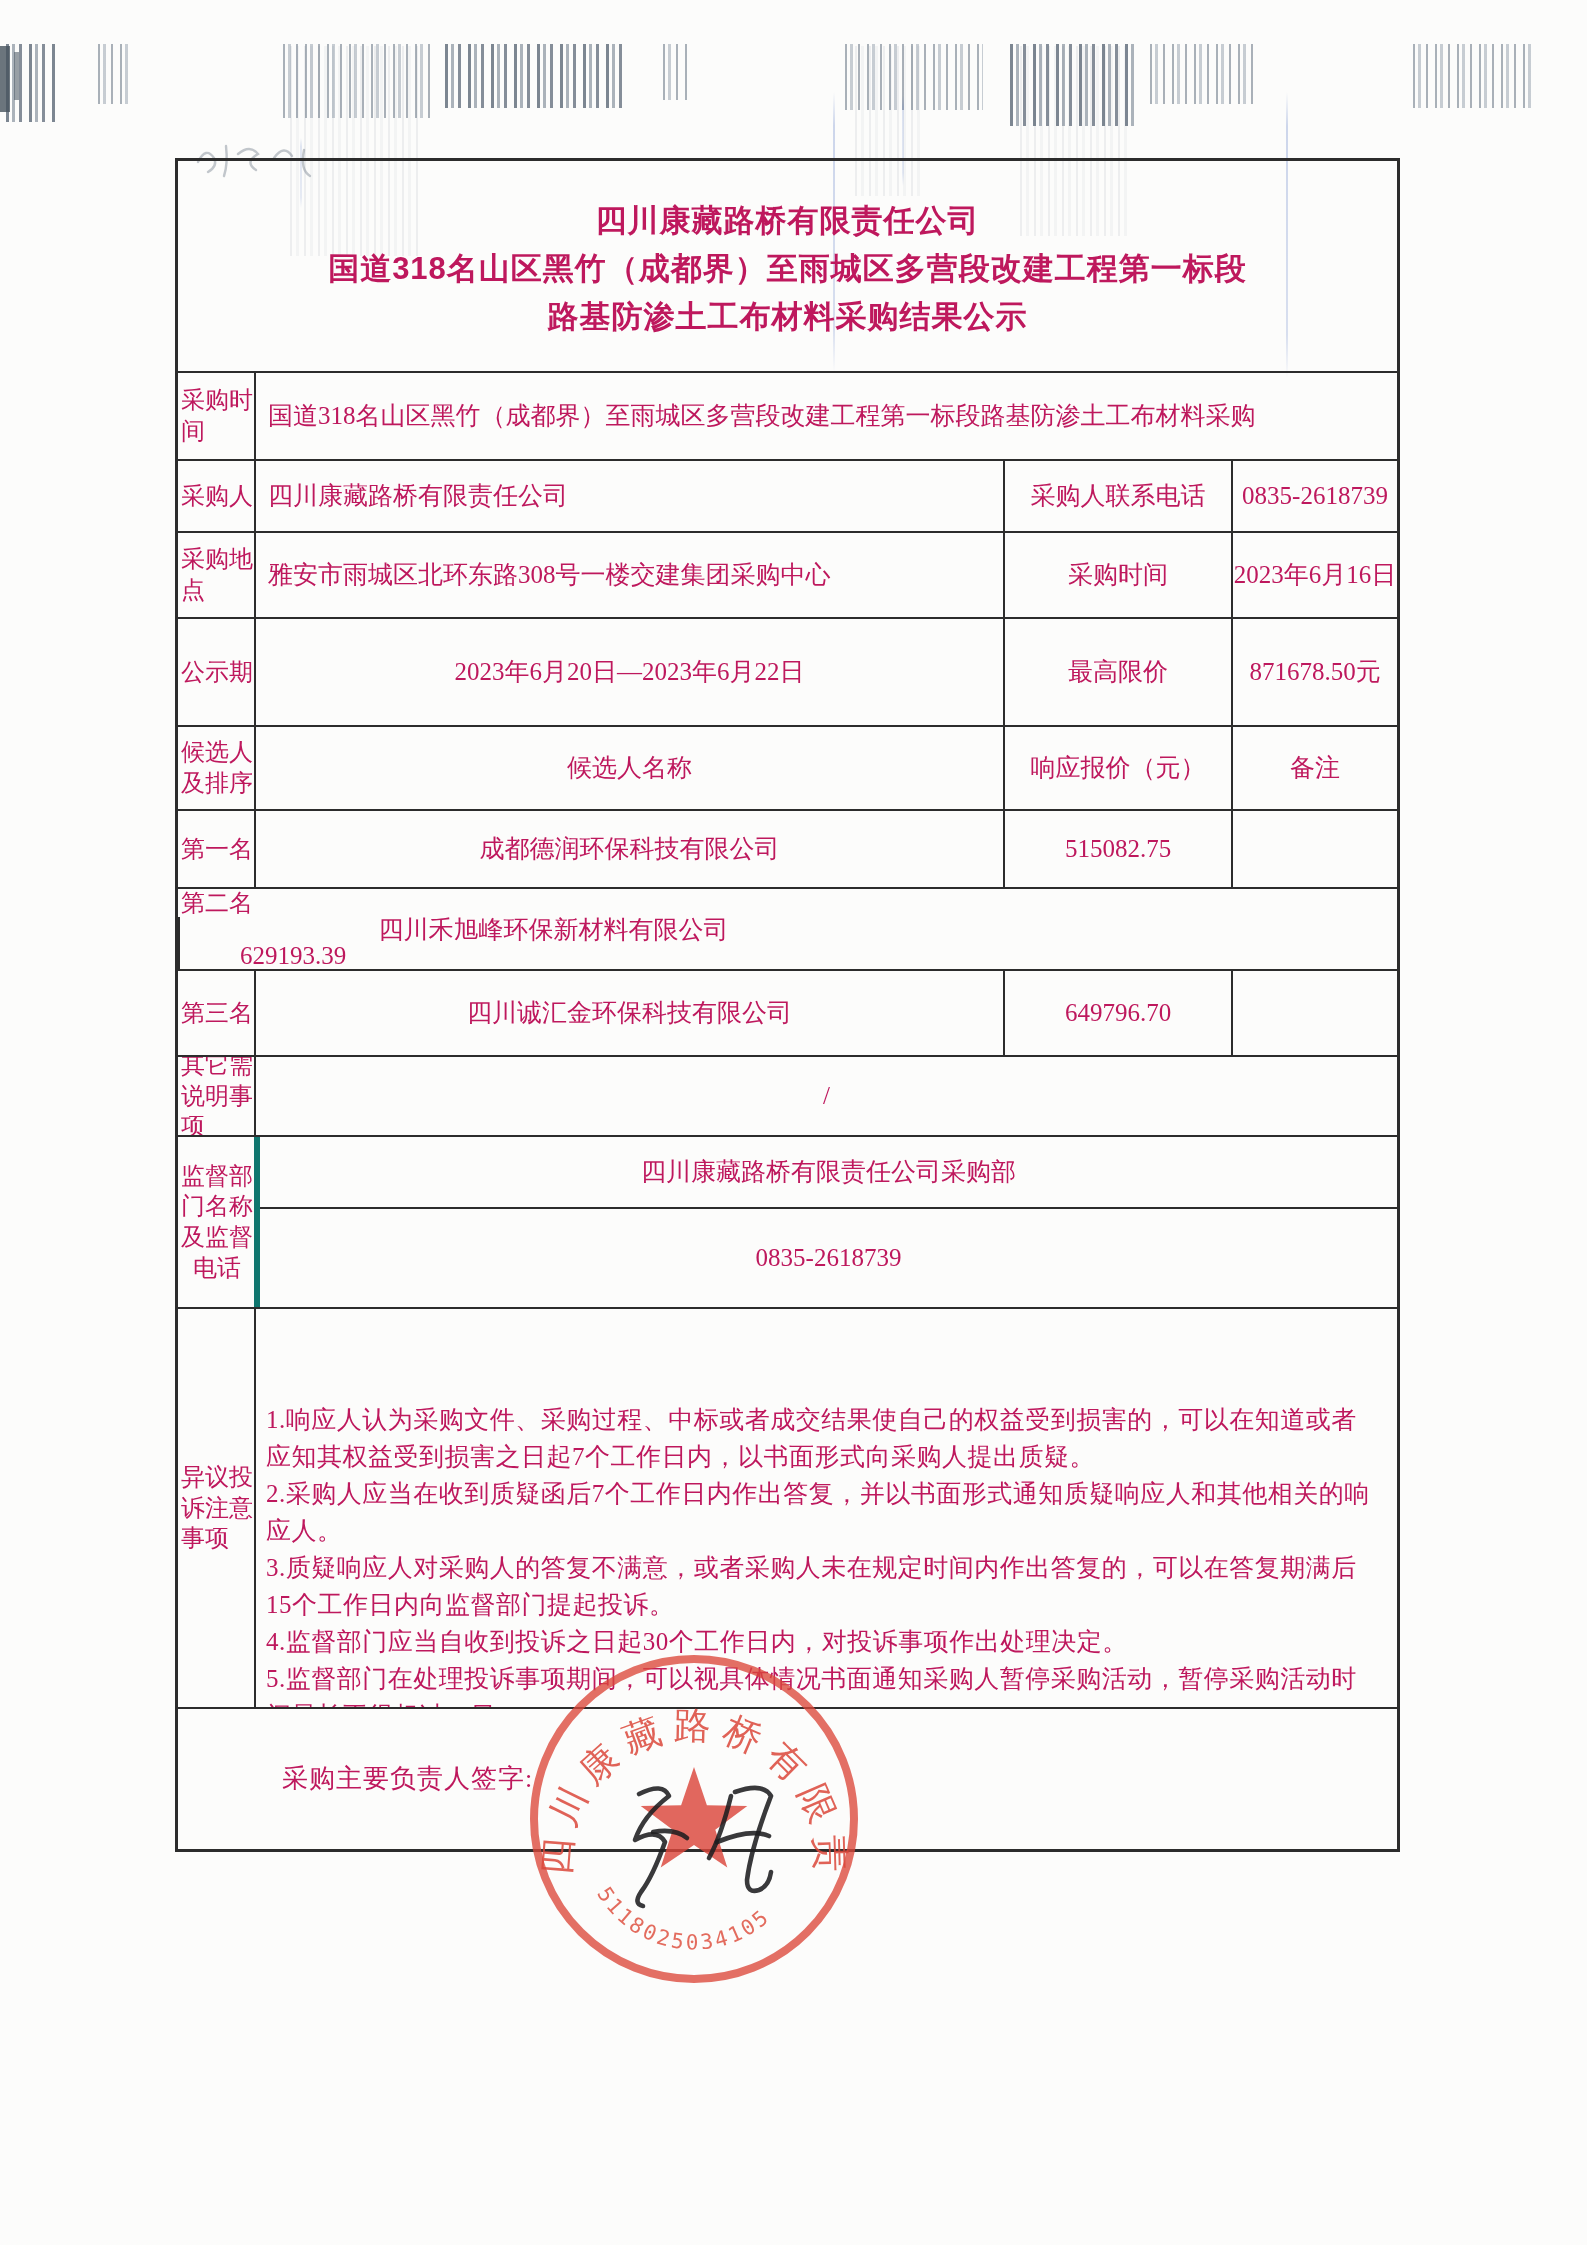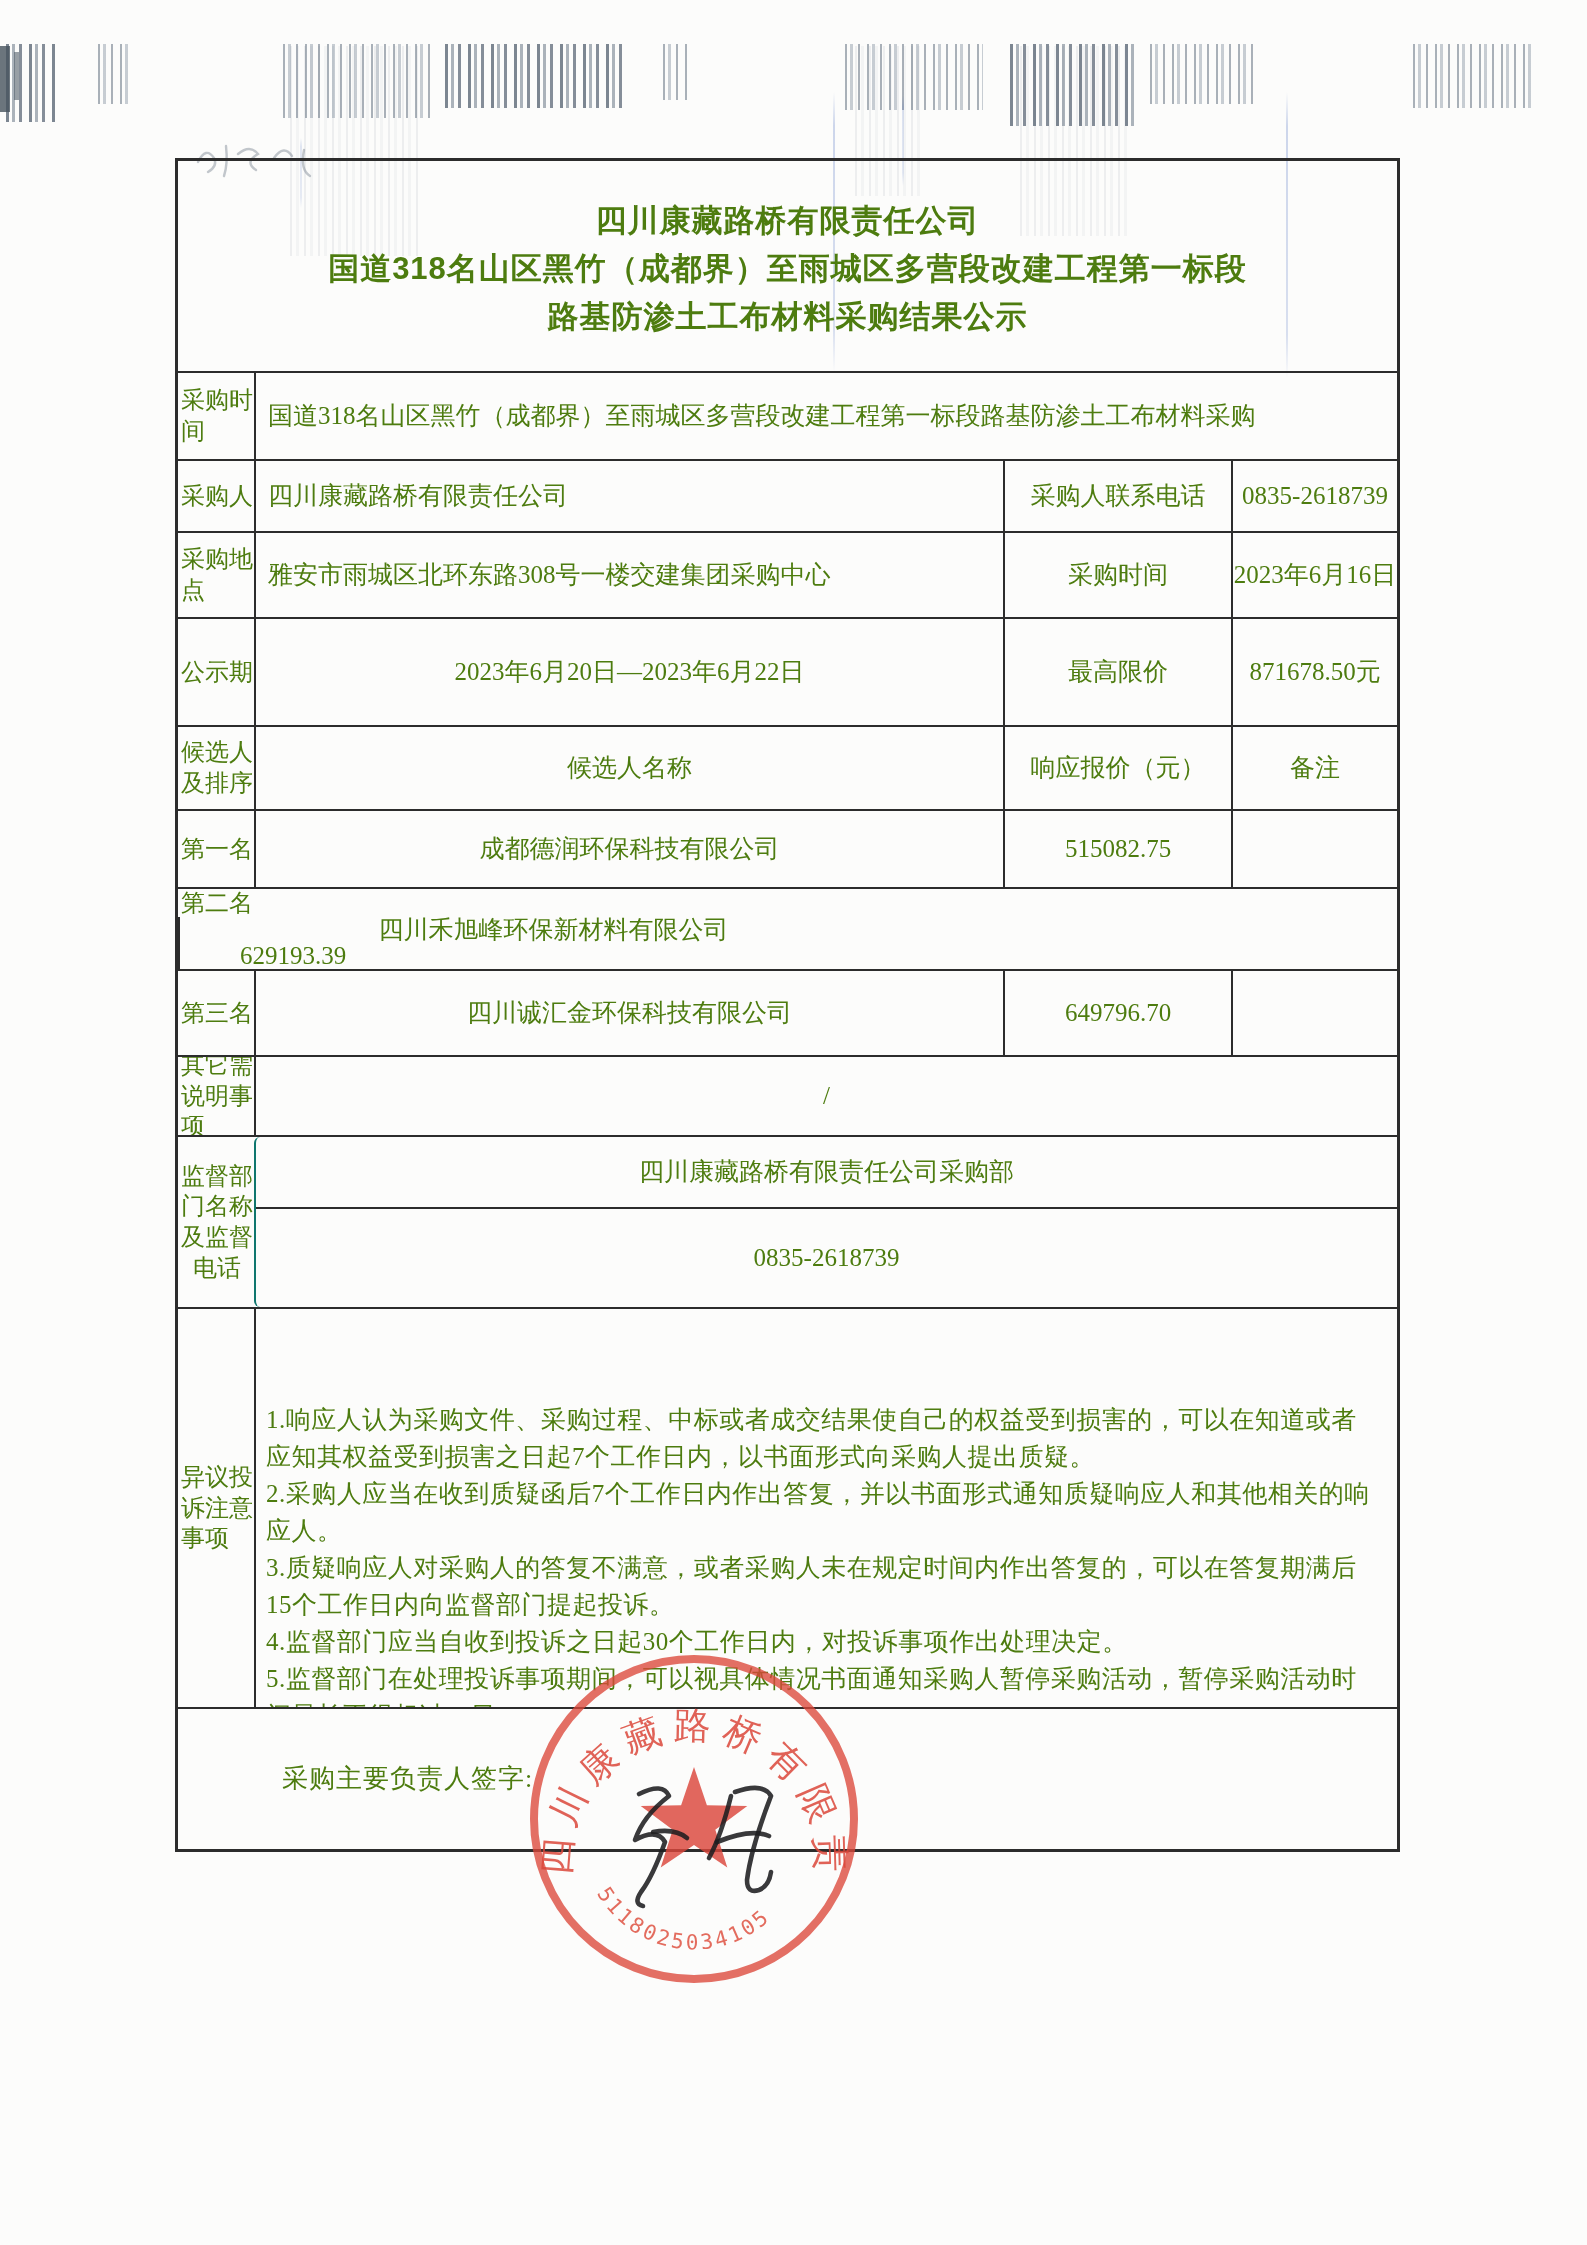--- a/index.html
+++ b/index.html
@@ -1,20 +1,20 @@
 <!DOCTYPE html>
 <html><head>
 <meta charset="utf-8">
 <style>
   html,body{margin:0;padding:0;background:#e9e9e9;}
   .page{
     position:relative; width:1587px; height:2245px; margin:0 auto;
     background:#fcfcfb; overflow:hidden;
     font-family:"Liberation Serif","DejaVu Serif",serif;
-    color:#4d7c0f;
+    color:#be185d;
   }
   
   .streak{
     position:absolute; top:44px; height:66px; filter:blur(.3px);
     background:repeating-linear-gradient(90deg,
       rgba(100,114,130,.55) 0 2px, rgba(100,114,130,0) 2px 5px,
       rgba(126,140,154,.42) 5px 8px, rgba(126,140,154,0) 8px 13px,
       rgba(86,100,118,.5) 13px 15px, rgba(86,100,118,0) 15px 22px);
   }
   .streak.dark{
@@ -61,21 +61,21 @@
   .h-location{height:86px;}
   .h-publicity{height:108px;}
   .h-candhead{height:84px;}
   .h-cand1{height:78px;}
   .h-cand2{height:82px;flex-direction:column;}
   .h-cand3{height:86px;}
   .h-other{height:80px;}
   .h-super{height:172px;}
   .h-objection{height:400px;}
   .h-sign{height:142px;padding-left:32px;}
-  .super-right{flex:1; border-left:2px solid #0f766e; display:flex; flex-direction:column;border-radius:6px;}
+  .super-right{flex:1; border-left:6px solid #0f766e; display:flex; flex-direction:column;}
   .super-top{height:70px; display:flex; align-items:center; justify-content:center; box-sizing:border-box;}
   .super-bottom{flex:1; border-top:2px solid #2c2c2c; display:flex; align-items:center; justify-content:center;}
   .super-label{justify-content:center; text-align:center;}
   .objection-cell{align-items:flex-start; padding:92px 20px 10px 10px;}
   .objection-cell p{margin:0; line-height:37px; letter-spacing:.5px;}
   .sign-cell{width:100%; padding-left:72px;}
   .sign-cell .lbl{font-size:26px; letter-spacing:1px;}
   
   .stamp{position:absolute; left:521px; top:1646px; width:346px; height:346px; z-index:5;}
   .stamp svg{width:100%; height:100%;}

